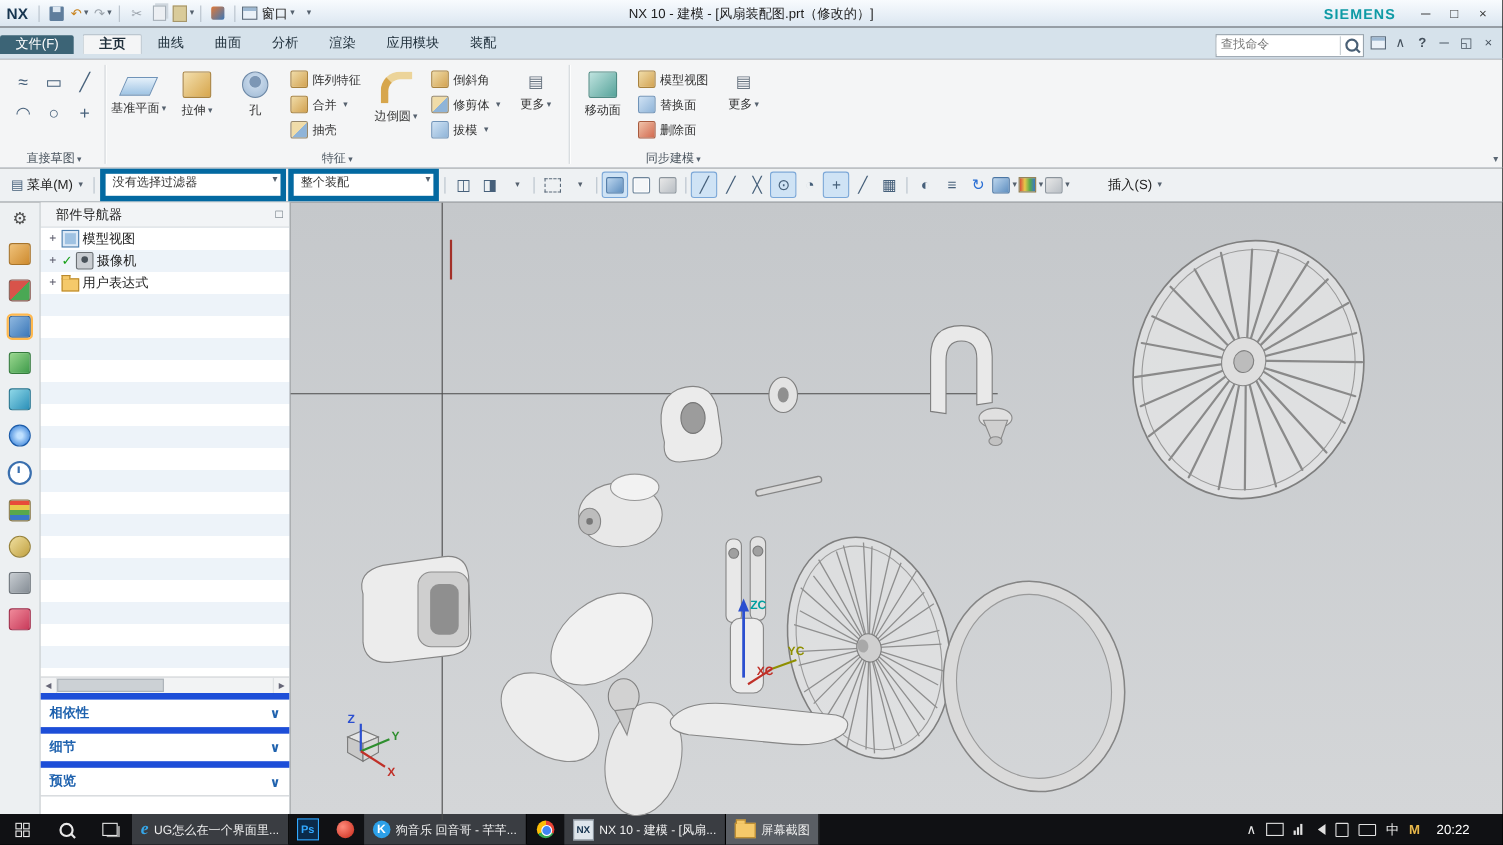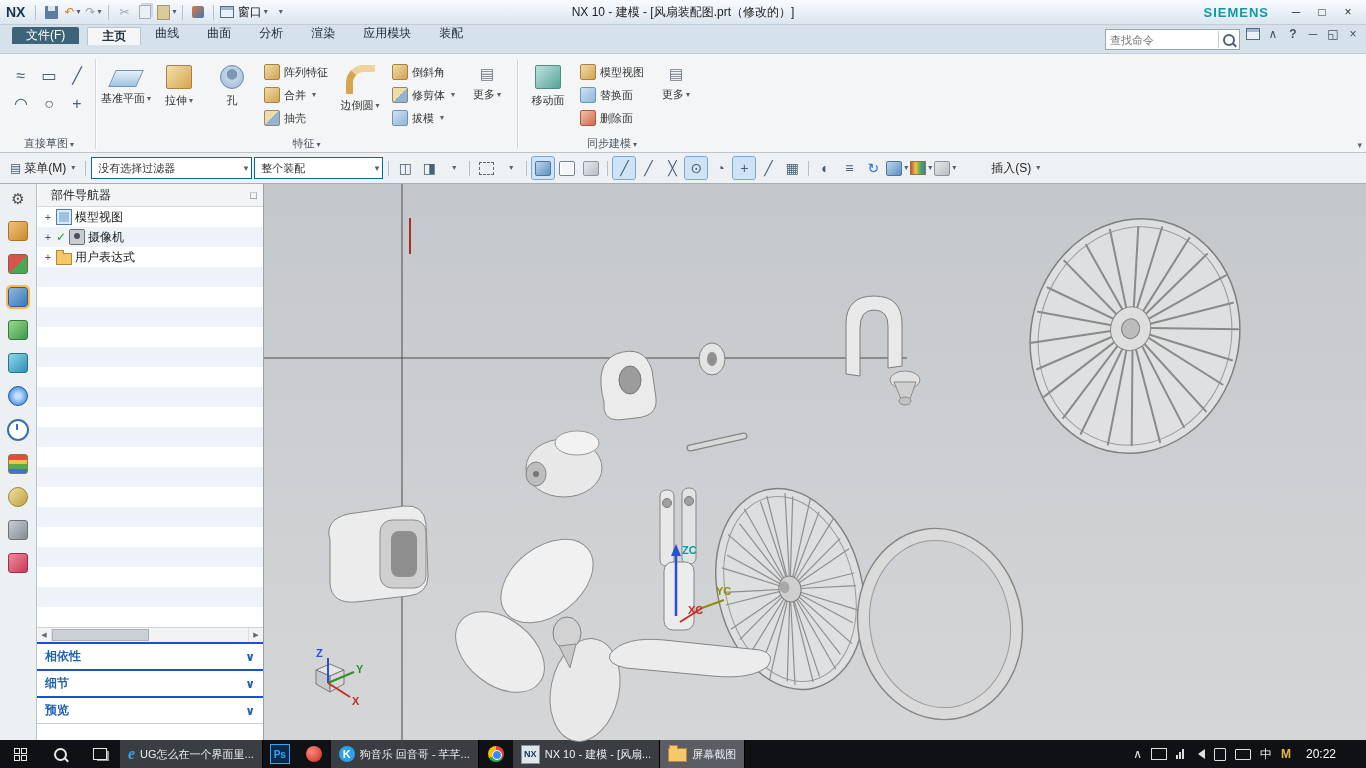--- a/index.html
+++ b/index.html
@@ -21,21 +21,21 @@
   .gold{color:#c8821e}.gray{color:#9aa2ab}.blue{color:#2a6fd4;font-weight:bold}
   .ic-save{width:13px;height:13px;background:#5f7d9c;position:relative;border-radius:1px}
   .ic-save::after{content:"";position:absolute;left:3px;top:0;width:7px;height:5px;background:#dde7f1}
   .ic-copy{width:10px;height:12px;background:#eceff3;border:1px solid #a6afb8;box-shadow:2px -2px 0 0 #cfd7df}
   .ic-paste{width:11px;height:13px;background:#d9cb9a;border:1px solid #a5956a}
   .ic-win{width:12px;height:10px;border:1px solid #5a6a7a;background:#eaf1f8}
   .ic-win::after{content:"";display:block;height:3px;background:#9db8d2}
   .ic-touch{width:12px;height:12px;border-radius:2px;background:linear-gradient(135deg,#e07838,#3a77b8)}
 
   
-  .tabrow{height:28px;background:#d6e2eb;border-bottom:1px solid #c0cbd4;display:flex;align-items:flex-start;padding:0 0 0 12px;flex:none}
+  .tabrow{height:28px;background:#d6e2eb;border-bottom:1px solid #c0cbd4;display:flex;align-items:center;padding:0 0 0 0;flex:none}
   .tab{padding:0 14px;display:flex;align-items:center;font-size:12px;color:#20303c}
   .tab.file{background:#3c6476;color:#fff;margin:2px 8px 0 0;border-radius:2px 2px 0 0}
   .tab.active{background:#f4f5f6;border:1px solid #b9c4cd;border-bottom:none;margin-top:2px;border-radius:2px 2px 0 0;font-weight:bold}
   .tab-spacer{flex:1}
   .findwrap{display:flex;align-items:center;background:#fff;border:1px solid #98a4ae;height:19px;margin:4px 4px 0 0}
   .findwrap input{border:none;outline:none;width:104px;height:15px;font-size:11px;padding:0 4px;font-family:inherit;color:#555}
   .magbtn{width:20px;height:17px;border-left:1px solid #c5ccd2;display:flex;align-items:center;justify-content:center}
   .mag{width:8px;height:8px;border:2px solid #4a6076;border-radius:50%;position:relative}
   .mag::after{content:"";position:absolute;width:5px;height:2px;background:#4a6076;transform:rotate(45deg);right:-4px;bottom:-2px}
   .tabicons{display:flex;align-items:center;gap:2px;padding-right:4px}
@@ -63,21 +63,21 @@
   .si{width:14px;height:14px;border-radius:2px;flex:none}
   .si.tan{background:linear-gradient(135deg,#f0dca8,#d2a251);border:1px solid #a8823e}
   .si.blu{background:linear-gradient(135deg,#cfe2f4,#8fb4d8);border:1px solid #6f93b8}
   .si.mix{background:linear-gradient(135deg,#f0dca8 50%,#8fb4d8 50%);border:1px solid #96876a}
   .si.red{background:linear-gradient(135deg,#f0c2a8,#d2694f);border:1px solid #a85a3e}
   .ribcaret{position:absolute;right:4px;bottom:2px;font-size:9px;color:#5a6673}
 
   
   .toolbar{height:30px;background:#eef1f3;border-bottom:1px solid #a9aeb3;display:flex;align-items:center;gap:2px;padding:0 5px;flex:none}
   .tbtn{display:flex;align-items:center;gap:3px;height:22px;padding:0 5px;border-radius:2px}
-  .combo{background:#fff;border:1px solid #0369a1;height:20px;display:flex;align-items:center;justify-content:space-between;padding:0 3px 0 6px;font-size:11px;color:#333}
+  .combo{background:#fff;border:5px solid #0369a1;height:20px;display:flex;justify-content:space-between;padding:0 3px 0 6px;font-size:11px;color:#333}
   .combo .caret{font-size:9px}
   .c1{width:150px}.c2{width:118px}
   .tbi{width:22px;height:22px;display:flex;align-items:center;justify-content:center;border-radius:2px;font-size:14px;color:#46607a;position:relative}
   .tbi.active{background:#cfe3f5;outline:1px solid #7aa7d8}
   .tbi .cube{width:14px;height:13px;border-radius:2px}
   .cube.shaded{background:linear-gradient(135deg,#bcd6ee,#5f8fc0);border:1px solid #4a76a4}
   .cube.wire{background:#f4f6f8;border:1px solid #6d849a;box-shadow:inset 0 0 0 1px #fff}
   .cube.gray{background:linear-gradient(135deg,#e8e8e8,#b8bec4);border:1px solid #8b949c}
   .chip{width:14px;height:12px;border:1px solid #8a7a4a;background:linear-gradient(90deg,#d84a3a,#e8c84a,#58a84c,#3a77c8)}
   .marq{width:13px;height:11px;border:1px dashed #5a6a7a}
@@ -116,21 +116,21 @@
   .ti.views::after{content:"";position:absolute;left:2px;top:2px;right:2px;bottom:2px;background:#9fc2e2}
   .ti.camera{background:#c9cdd2;border:1px solid #6b7075;border-radius:2px}
   .ti.camera::after{content:"";position:absolute;left:4px;top:3px;width:6px;height:6px;border-radius:50%;background:#49525a}
   .ti.folder{background:#f5c96a;border:1px solid #b9892e;height:10px;margin-top:3px}
   .ti.folder::before{content:"";position:absolute;top:-4px;left:-1px;width:6px;height:3px;background:#f5c96a;border:1px solid #b9892e;border-bottom:none}
   .check{color:#17a017;font-weight:bold;font-size:12px;flex:none;line-height:1}
   .hscroll{height:14px;border-top:1px solid #cfd3d6;background:#f2f3f4;display:flex;align-items:stretch;flex:none}
   .harrow{width:14px;display:flex;align-items:center;justify-content:center;font-size:7px;color:#667;border-right:1px solid #dcdfe2}
   .harrow.r{margin-left:auto;border-left:1px solid #dcdfe2;border-right:none}
   .hthumb{width:95px;background:#ccd1d5;border:1px solid #aab1b7;margin:1px 0}
-  .nsec{height:25px;display:flex;align-items:center;padding:0 8px;color:#1f62ae;font-weight:bold;border-top:2px solid #1d4ed8;background:#fff}
+  .nsec{height:25px;display:flex;align-items:center;padding:0 8px;color:#1f62ae;font-weight:bold;border-top:6px solid #1d4ed8;background:#fff}
   .nsec .chev{margin-left:auto;font-weight:bold;color:#1f62ae}
   .nfill{flex:none;height:16px;background:#fff;border-top:1px solid #c9ced2}
 
   
   .viewport{flex:1;position:relative;background:linear-gradient(#c5c8cb,#d4d6d8);min-width:0}
   .viewport svg{position:absolute;left:0;top:0}
 
   
   .taskbar{height:28px;background:#101114;display:flex;align-items:stretch;color:#e8e8e8;flex:none}
   .tb-btn{width:40px;display:flex;align-items:center;justify-content:center}

